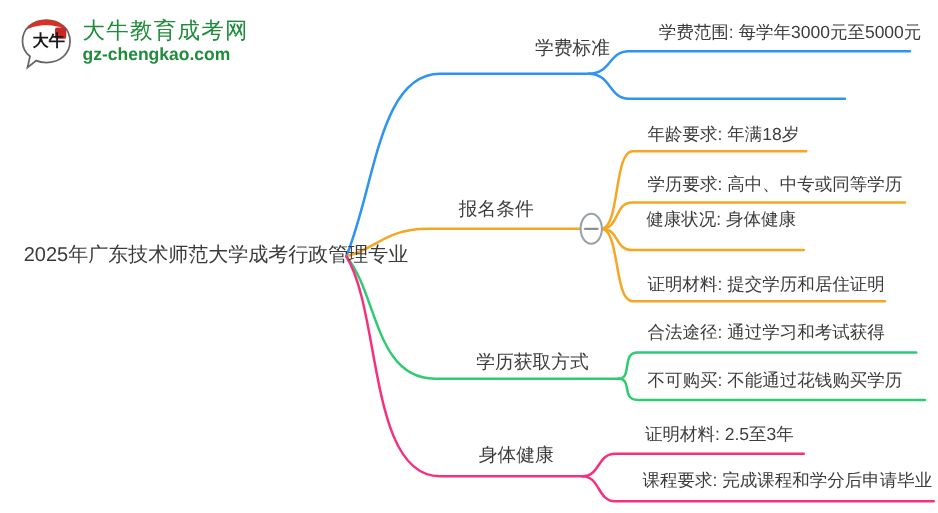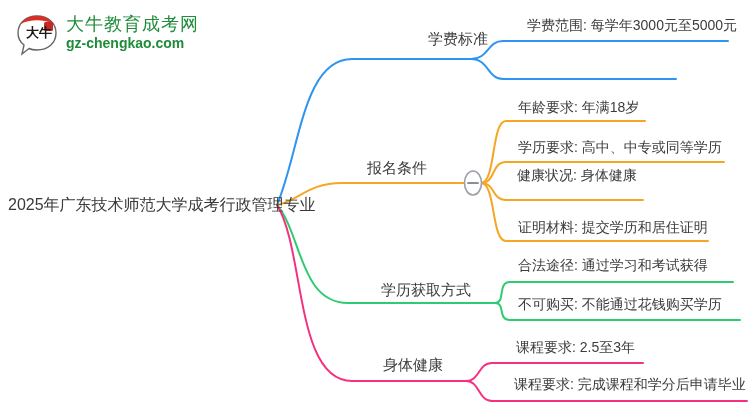--- a/index.html
+++ b/index.html
@@ -62,33 +62,33 @@
       <path d="M 8 15 C 14 4 34 4 40 15 C 32 10 16 10 8 15 Z" fill="#d93025"></path>
       <rect x="31" y="13" width="9" height="9" rx="1.5" fill="#c62828"></rect>
       <text x="13" y="28" font-size="13" font-weight="bold" fill="#1a1a1a">大牛</text>
     </svg>
     <div class="logo-text">
       <div class="logo-title">大牛教育成考网</div>
       <div class="logo-domain">gz-chengkao.com</div>
     </div>
   </div>
 
-  <div class="txt root" style="left:8px;top:195px;text-align:center;">2025年广东技术师范大学成考行政管理专业</div>
+  <div class="txt root" style="left:19px;top:195px;text-align:center;">2025年广东技术师范大学成考行政管理专业</div>
 
   <div class="txt blabel" style="left:380px;top:30px;margin-left:48px;">学费标准</div>
   <div class="txt blabel" style="left:367px;top:159px;">报名条件</div>
   <div class="txt blabel" style="left:381px;top:281px;">学历获取方式</div>
   <div class="txt blabel" style="left:383px;top:356px;">身体健康</div>
 
   <div class="txt leaf" style="left:513px;top:17px;margin-left:14px;">学费范围: 每学年3000元至5000元</div>
 
   <div class="txt leaf" style="left:518px;top:99px;">年龄要求: 年满18岁</div>
   <div class="txt leaf" style="left:518px;top:139px;">学历要求: 高中、中专或同等学历</div>
   <div class="txt leaf" style="left:517px;top:167px;">健康状况: 身体健康</div>
   <div class="txt leaf" style="left:518px;top:219px;">证明材料: 提交学历和居住证明</div>
 
   <div class="txt leaf" style="left:518px;top:257px;">合法途径: 通过学习和考试获得</div>
   <div class="txt leaf" style="left:518px;top:296px;">不可购买: 不能通过花钱购买学历</div>
 
-  <div class="txt leaf" style="left:516px;top:339px;">课程要求: 2.5至3年</div>
+  <div class="txt leaf" style="left:516px;top:339px;">证明材料: 2.5至3年</div>
   <div class="txt leaf" style="left:514px;top:376px;text-align:right;">课程要求: 完成课程和学分后申请毕业</div>
 
 </div>
 
 </body></html>

